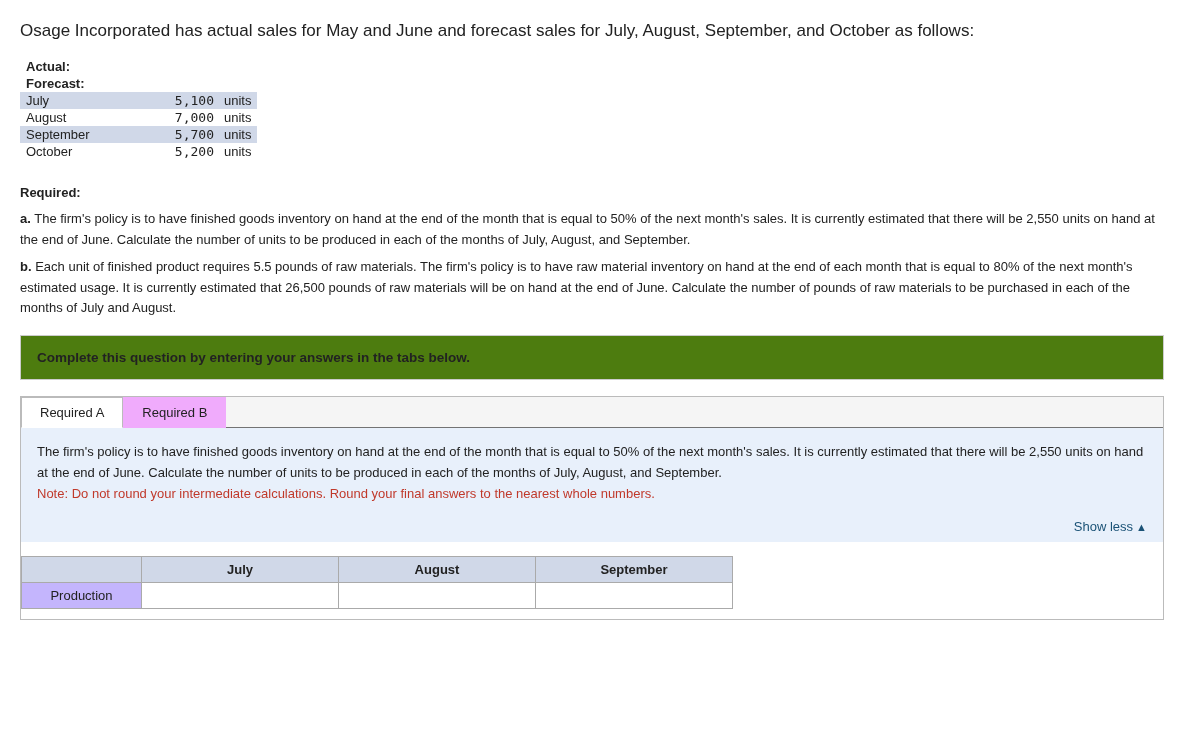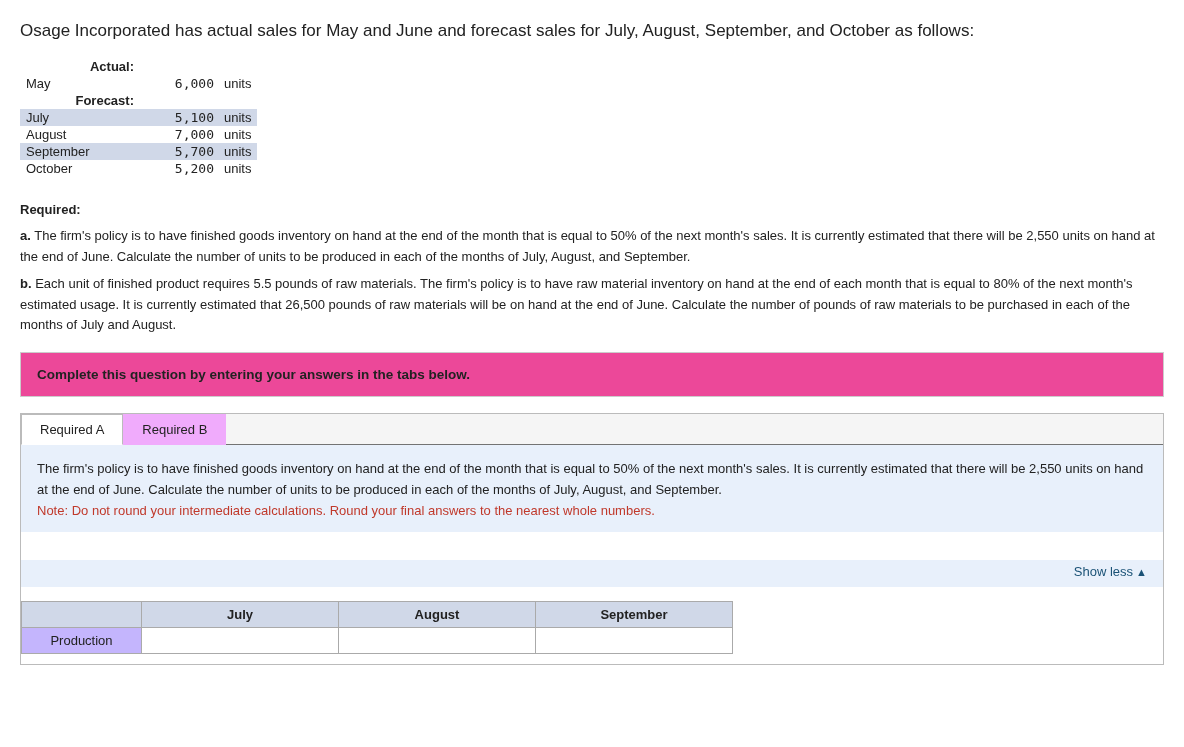--- a/index.html
+++ b/index.html
@@ -32,42 +32,41 @@
       min-width: 80px;
       text-align: right;
       font-family: monospace;
       font-size: 13px;
     }
     .sales-table .unit-col {
       padding-left: 4px;
     }
     .section-header {
       font-weight: bold;
-      text-align: right;
     }
     .indented {
       padding-left: 16px;
     }
     .row-highlight {
       background: #d0d8e8;
     }
     .requirements {
       margin-bottom: 16px;
       line-height: 1.6;
       font-size: 13px;
       margin-top: 23px;
     }
     .requirements p {
       margin-bottom: 6px;
     }
     .req-label {
       font-weight: bold;
     }
     .complete-box {
-      background: #ec4899;
+      background: #4d7c0f;
       border: 1px solid #ccc;
       padding: 14px 16px;
       margin-bottom: 16px;
       font-size: 13.5px;
       font-weight: bold;
     }
     .tabs-container {
       border: 1px solid #bbb;
       margin-bottom: 0;
     }
@@ -96,21 +95,20 @@
       font-size: 13px;
       line-height: 1.6;
     }
     .tab-content .note {
       color: #c0392b;
     }
     .show-less-row {
       text-align: right;
       padding: 4px 16px 8px 27px;
       background: #e8f0fb;
-      margin-top: 28px;
     }
     .show-less-btn {
       color: #1a5276;
       text-decoration: none;
       font-size: 13px;
       cursor: pointer;
       background: none;
       border: none;
       padding: 0;
     }
@@ -159,25 +157,20 @@
 <body>
 
 <p class="intro-text">Osage Incorporated has actual sales for May and June and forecast sales for July, August, September, and October as follows:</p>
 
 <table class="sales-table">
   <tbody>
     <tr>
       <td class="label-col section-header">Actual:</td>
       <td class="value-col"></td>
       <td class="unit-col"></td>
-    </tr>
-    <tr>
-      <td class="label-col indented">May</td>
-      <td class="value-col">6,000</td>
-      <td class="unit-col">units</td>
     </tr>
     <tr>
       <td class="label-col section-header">Forecast:</td>
       <td class="value-col"></td>
       <td class="unit-col"></td>
     </tr>
     <tr class="row-highlight">
       <td class="label-col indented">July</td>
       <td class="value-col">5,100</td>
       <td class="unit-col">units</td>

